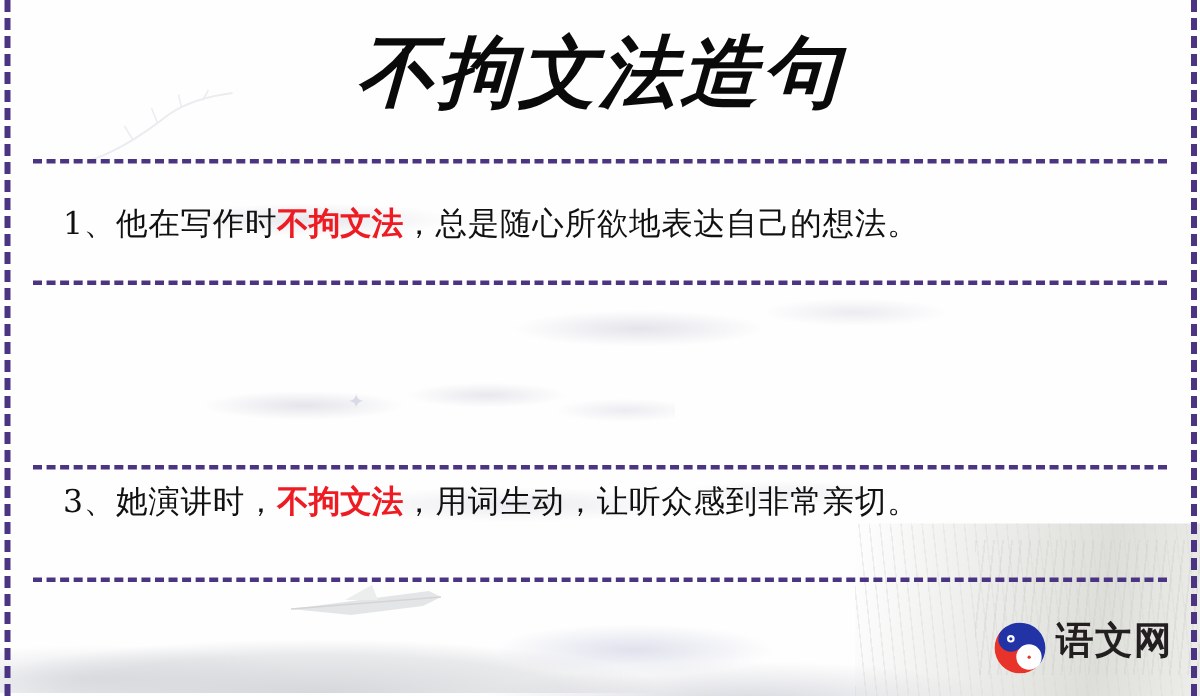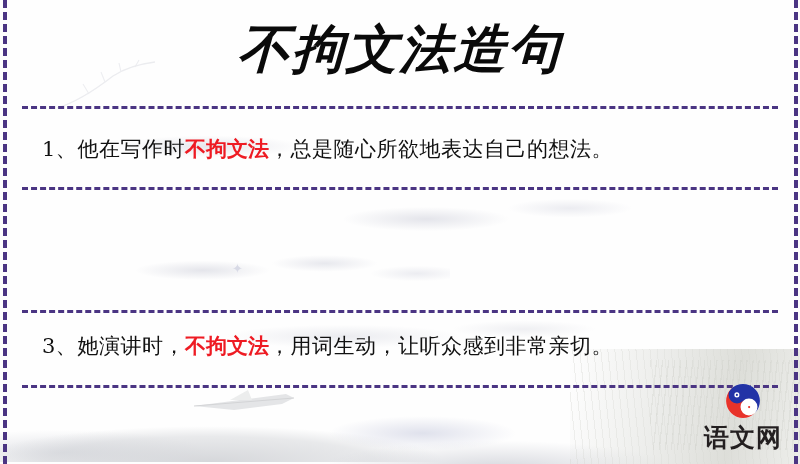--- a/index.html
+++ b/index.html
@@ -192,41 +192,39 @@
     font-family: "DejaVu Serif", "Liberation Serif", serif;
     font-size: 21px;
     line-height: 41px;
     color: #111111;
     letter-spacing: 0.5px;
     text-align: justify;
     margin-left: 20px;
   }
   .s-1 { top: 128px; }
   .s-2 { top: 208px; }
-  .s-3 { top: 325px; }
+  .s-3 { top: 313px; }
 
   .sentence .kw {
     color: #ee1b23;
     font-weight: bold;
     letter-spacing: 0px;
   }
   .sentence .idx {
     font-family: "DejaVu Serif", "Liberation Serif", serif;
   }
 
   
   .logo {
     position: absolute;
     right: 18px;
     bottom: 14px;
     display: flex;
-    align-items: center;
     gap: 6px;
     z-index: 4;
-    flex-direction: column;
   }
   .logo-mark { width: 36px; height: 36px; display: block; }
   .logo-text {
     font-family: "DejaVu Sans", "Liberation Sans", sans-serif;
     font-weight: bold;
     font-size: 25px;
     color: #231f20;
     letter-spacing: 1px;
     line-height: 1;
   }

